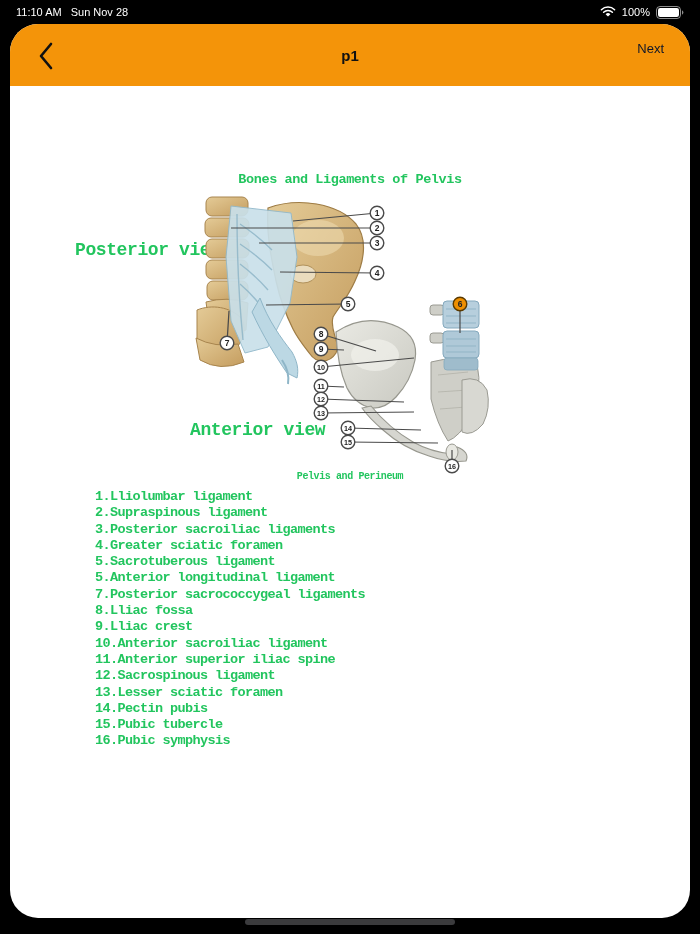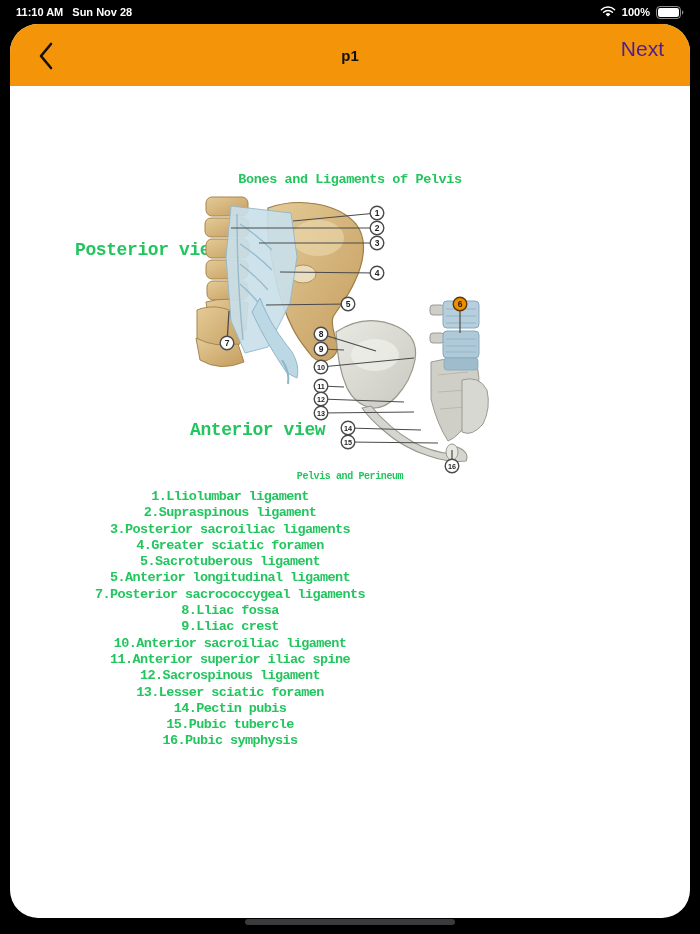--- a/index.html
+++ b/index.html
@@ -1,44 +1,44 @@
 <!DOCTYPE html>
 <html><head>
 <meta charset="utf-8">
 <style>
   html,body{margin:0;padding:0;background:#000;}
   .screen{position:relative;width:700px;height:934px;background:#000;overflow:hidden;
     font-family:"Liberation Sans",sans-serif;}
   
   .status-bar{position:absolute;top:0;left:0;right:0;height:24px;display:flex;
     justify-content:space-between;align-items:center;padding:0 16px;box-sizing:border-box;
-    color:#fff;font-size:11px;font-weight:700;z-index:5;}
+    color:#fff;font-size:11px;font-weight:400;z-index:5;}
   .sb-left{display:flex;gap:9px;align-items:center;}
   .sb-right{display:flex;gap:6px;align-items:center;}
   
   .card{position:absolute;left:10px;right:10px;top:24px;bottom:16px;background:#fff;
     border-radius:28px;overflow:hidden;z-index:1;}
   .nav-bar{position:absolute;top:0;left:0;right:0;height:62px;display:flex;
     align-items:center;justify-content:center;}
   .back-btn{position:absolute;left:18px;top:14px;width:36px;height:36px;background:none;
     border:none;padding:0;cursor:pointer;display:flex;align-items:center;justify-content:center;}
   .nav-title{font-size:15px;font-weight:700;color:#111;}
   .next-btn{position:absolute;right:20px;top:0;height:49px;background:none;border:none;
-    font-size:21px;color:#4c1d95;cursor:pointer;font-family:"Liberation Sans",sans-serif;}
+    font-size:13px;color:#0f172a;cursor:pointer;font-family:"Liberation Sans",sans-serif;}
   
   .doc-layer{position:absolute;inset:0;z-index:2;pointer-events:none;}
   .doc-layer .mono{font-family:"Liberation Mono","DejaVu Sans Mono",monospace;
     font-weight:700;color:#22c55e;}
   .fig-title{position:absolute;left:0;right:0;top:172px;text-align:center;font-size:13.5px;letter-spacing:-0.4px;}
   .view-label{position:absolute;font-size:18px;letter-spacing:-0.4px;}
   .view-label.posterior{left:75px;top:240px;}
   .view-label.anterior{left:190px;top:420px;}
   .fig-caption{position:absolute;left:0;right:0;top:471px;text-align:center;font-size:10px;letter-spacing:-0.4px;}
   .legend{position:absolute;left:95px;top:489px;font-size:13.5px;letter-spacing:-0.6px;}
-  .legend-item{height:16.3px;line-height:16.3px;white-space:pre;text-align:center;}
+  .legend-item{height:16.3px;line-height:16.3px;white-space:pre;}
   .figure-svg{position:absolute;left:0;top:0;}
   
   .home-indicator{position:absolute;left:50%;transform:translateX(-50%);top:919px;width:210px;
     height:6px;border-radius:3px;background:#3b3b3d;z-index:6;}
 </style>
 </head>
 <body>
 
 <div class="screen">
 

